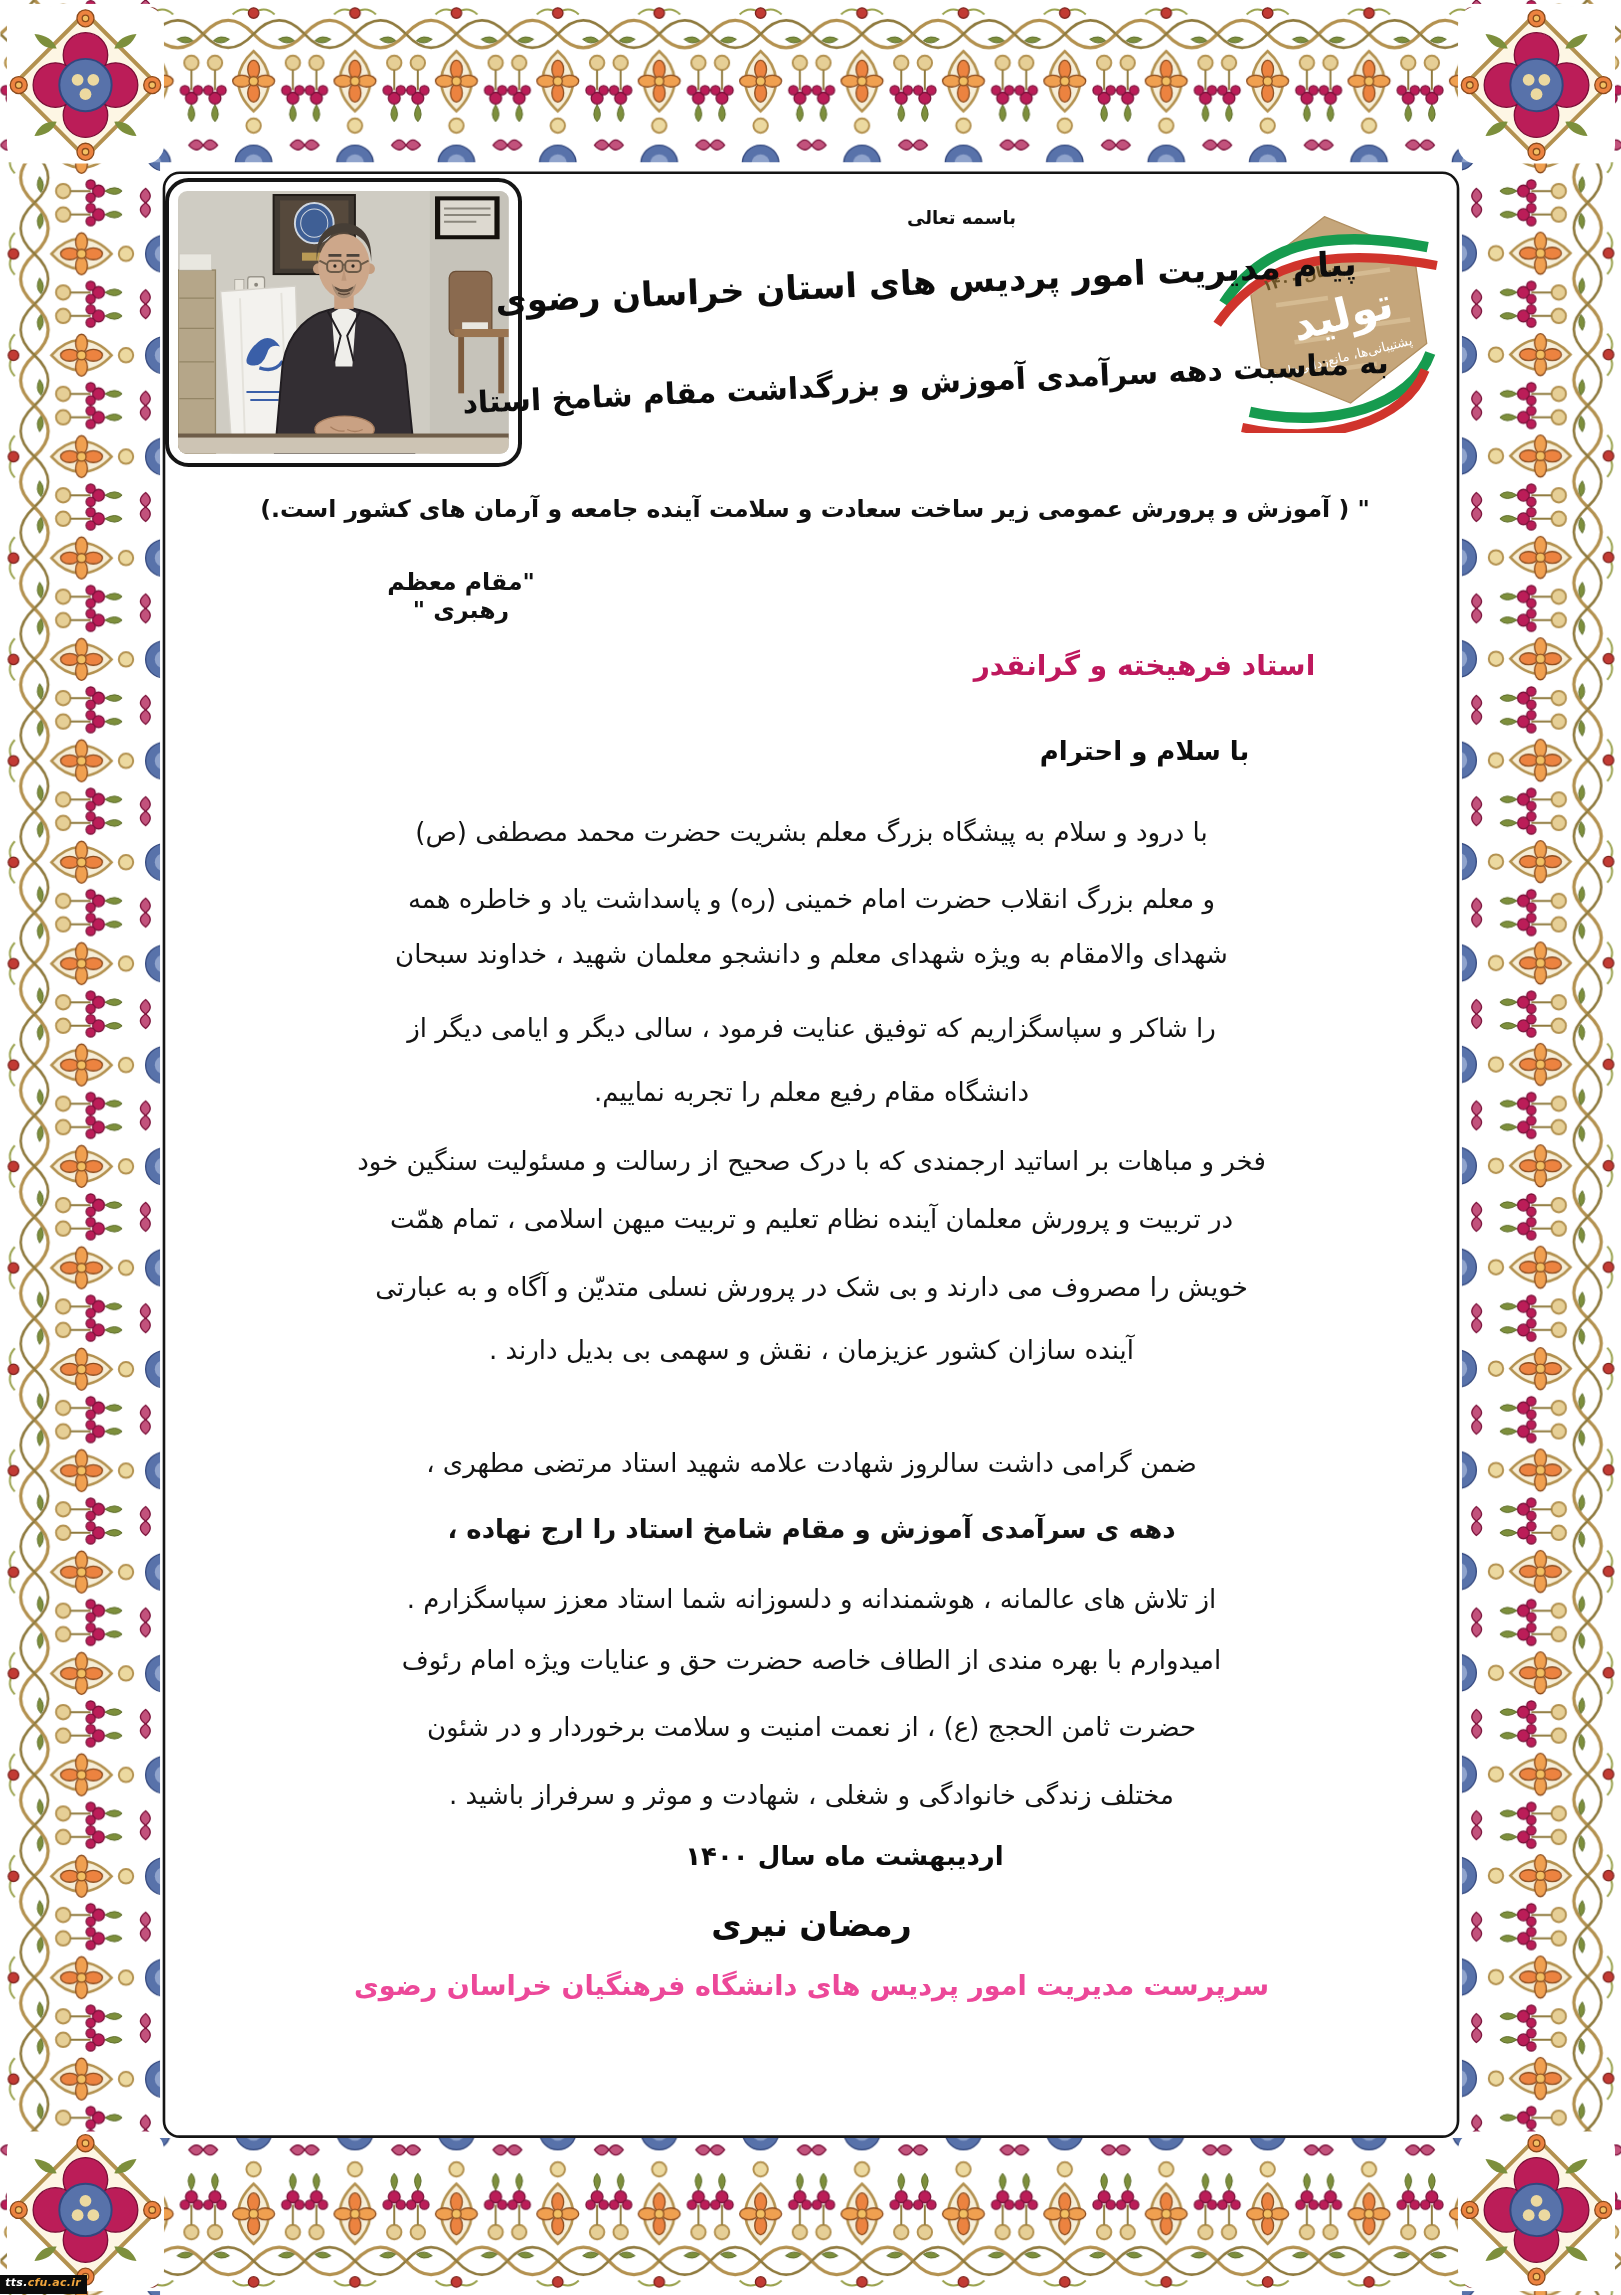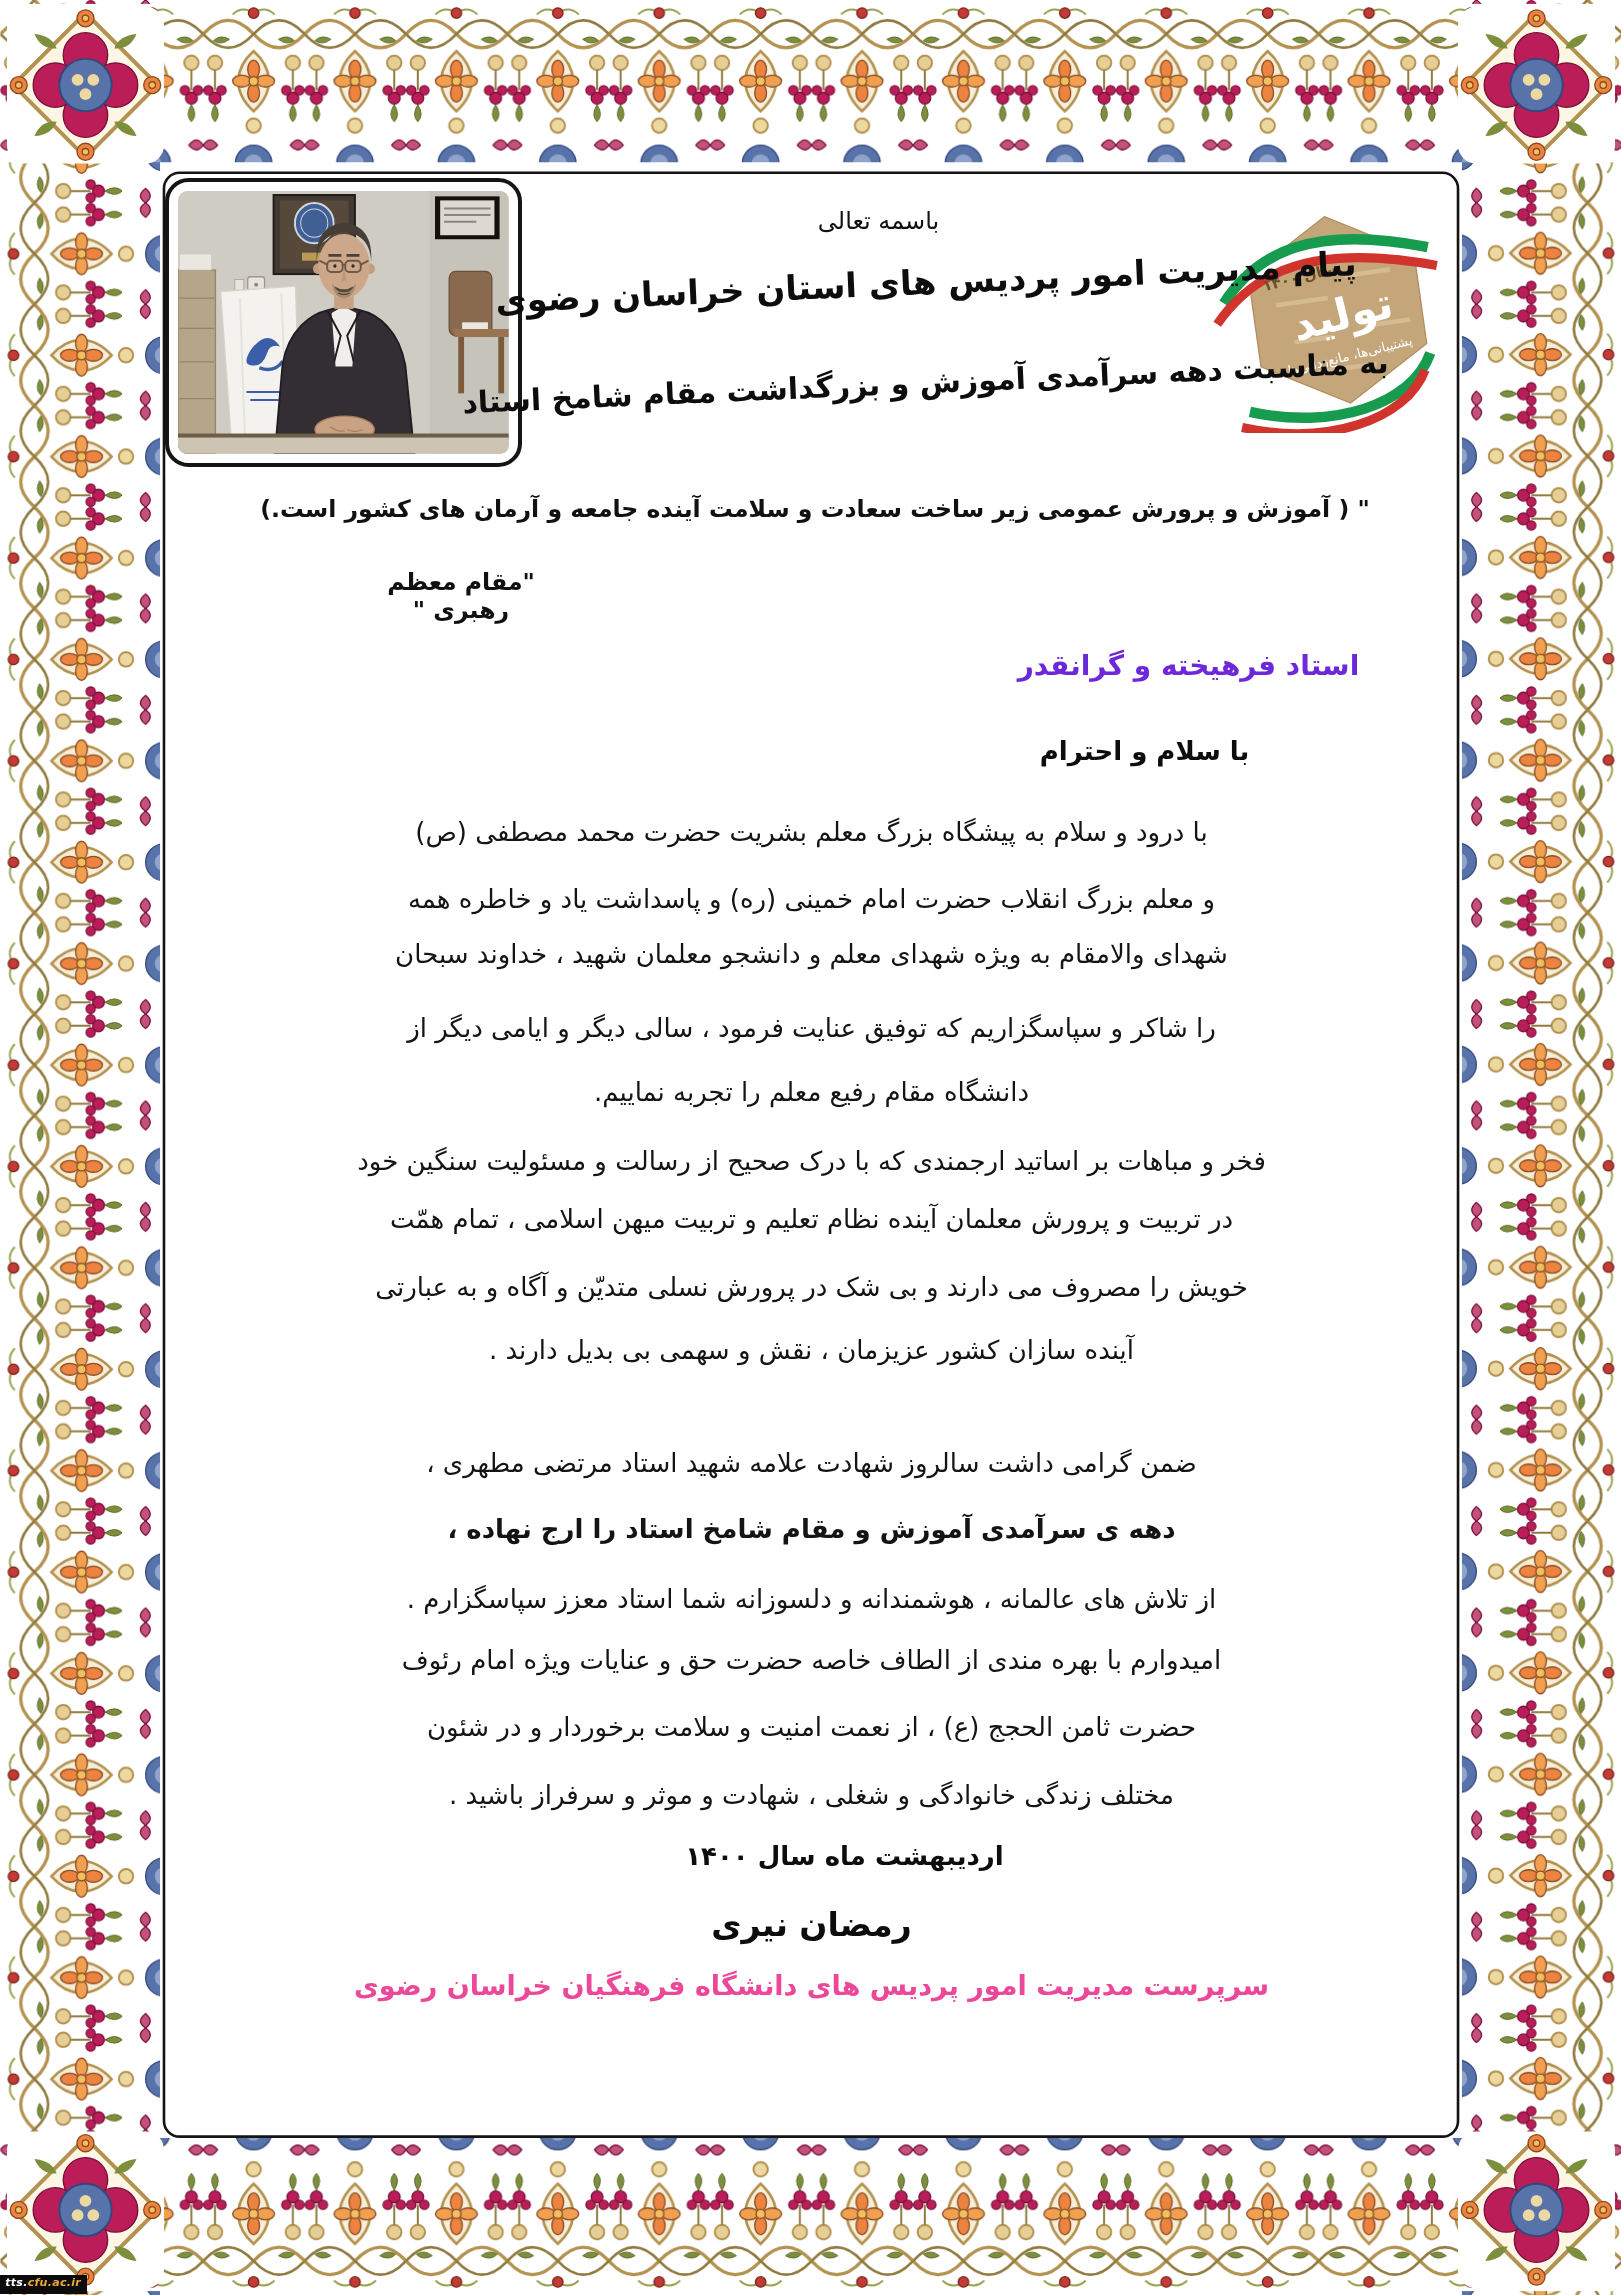--- a/index.html
+++ b/index.html
@@ -2,29 +2,29 @@
 <html lang="fa" style="font-size:10.5px"><head>
 <meta charset="utf-8">
 <style>
   html,body{margin:0;padding:0;background:#ffffff;}
   #page{position:relative;width:1622px;height:2295px;background:#ffffff;overflow:hidden;
         font-family:"DejaVu Sans",sans-serif;}
   .abs{position:absolute;}
   .rtl{direction:rtl;unicode-bidi:plaintext;}
   .ctr{text-align:center;}
   
-  #bismillah{left:715px;top:207px;width:327px;font-size:24px;font-weight:normal;color:#111;}
+  #bismillah{left:798px;top:207px;width:327px;font-size:18px;font-weight:bold;color:#111;}
   .callig{font-weight:bold;color:#0d0d0d;transform:rotate(-2.5deg);}
   #title1{left:468px;top:262px;width:916px;font-size:34px;}
   #title2{left:402px;top:365px;width:1047px;font-size:30px;}
   
   #quote{left:249px;top:495px;width:1132px;font-size:23.6px;font-weight:bold;color:#111;}
   #attrib{left:353px;top:568px;width:216px;font-size:23.6px;font-weight:bold;color:#111;}
   
-  #salutation{left:968px;top:649px;width:353px;font-size:28px;font-weight:bold;color:#6d28d9;margin-left:44px;}
+  #salutation{left:968px;top:649px;width:353px;font-size:28px;font-weight:bold;color:#be185d;}
   #greeting{left:968px;top:736px;width:353px;font-size:26px;font-weight:bold;color:#0d0d0d;}
   
   .bl{position:absolute;left:239px;width:1145px;text-align:center;direction:rtl;
       font-size:26px;line-height:1.25;color:#141414;}
   .bl.wide{font-size:21.6px;}
   .bl.bold{font-weight:bold;}
   #dateline{left:239px;top:1841px;width:1211px;font-size:26px;font-weight:bold;color:#0d0d0d;}
   #signername{left:239px;top:1905px;width:1145px;font-size:33px;font-weight:bold;color:#0d0d0d;}
   #signertitle{left:239px;top:1970px;width:1145px;font-size:27px;font-weight:bold;color:#ec4899;}
   

